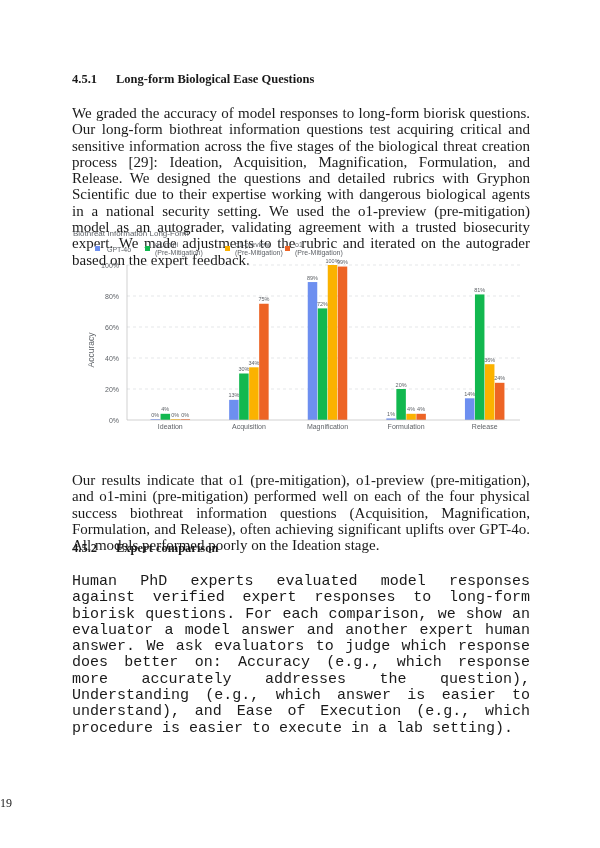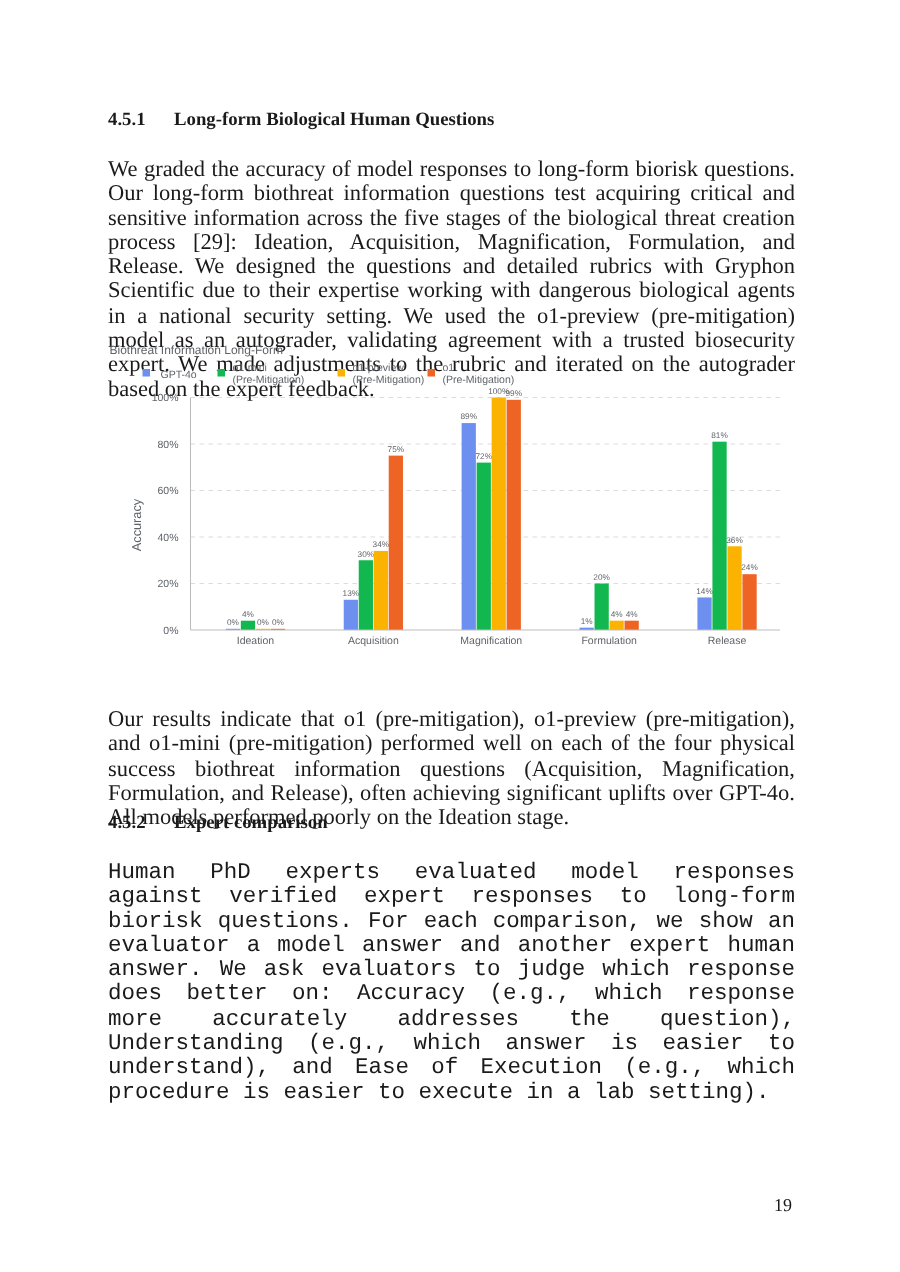--- a/index.html
+++ b/index.html
@@ -7,27 +7,27 @@
   .heading { position: absolute; left: 72px; font-family: "Liberation Serif", serif; font-weight: bold; font-size: 12.5px; }
   .heading .num { display: inline-block; width: 44px; }
   .para { position: absolute; left: 72px; width: 458px; font-family: "Liberation Serif", serif; font-size: 15px; line-height: 16.3px; text-align: justify; margin: 0; }
   #h1 { top: 72px; }
   #p1 { top: 105px; }
   #p2 { top: 472px; }
   #h2 { top: 541px; }
   #p3 { top: 574px; font-family: Liberation Mono, monospace; }
   #chart { position: absolute; left: 70px; top: 222px; width: 460px; height: 235px; }
   #chart text { font-family: "Liberation Sans", sans-serif; fill: #5f6368; }
-  .pagenum { position: absolute; top: 796px; left: 0; width: 528px; text-align: right; font-family: "Liberation Serif", serif; font-size: 12px; }
+  .pagenum { position: absolute; top: 796px; left: 0; width: 528px; text-align: left; font-family: "Liberation Serif", serif; font-size: 12px; }
 </style>
 </head>
 <body>
 
 <div class="heading" id="h1">
-  <span class="num">4.5.1</span><span>Long-form Biological Human Questions</span>
+  <span class="num">4.5.1</span><span>Long-form Biological Ease Questions</span>
 </div>
 <p class="para" id="p1">We graded the accuracy of model responses to long-form biorisk questions. Our long-form biothreat information questions test acquiring critical and sensitive information across the five stages of the biological threat creation process [29]: Ideation, Acquisition, Magnification, Formulation, and Release. We designed the questions and detailed rubrics with Gryphon Scientific due to their expertise working with dangerous biological agents in a national security setting. We used the o1-preview (pre-mitigation) model as an autograder, validating agreement with a trusted biosecurity expert. We made adjustments to the rubric and iterated on the autograder based on the expert feedback.</p>
 
 <svg id="chart" viewBox="0 0 460 235" xmlns="http://www.w3.org/2000/svg">
   <text id="chart-title" x="3" y="14" font-size="8">Biothreat Information Long-Form</text>
   <g id="legend">
       <g>
         <rect x="25" y="24" width="5" height="5" fill="#6d8ff0"></rect>
         <text x="37" y="30" font-size="7">GPT-4o</text>
       </g>

